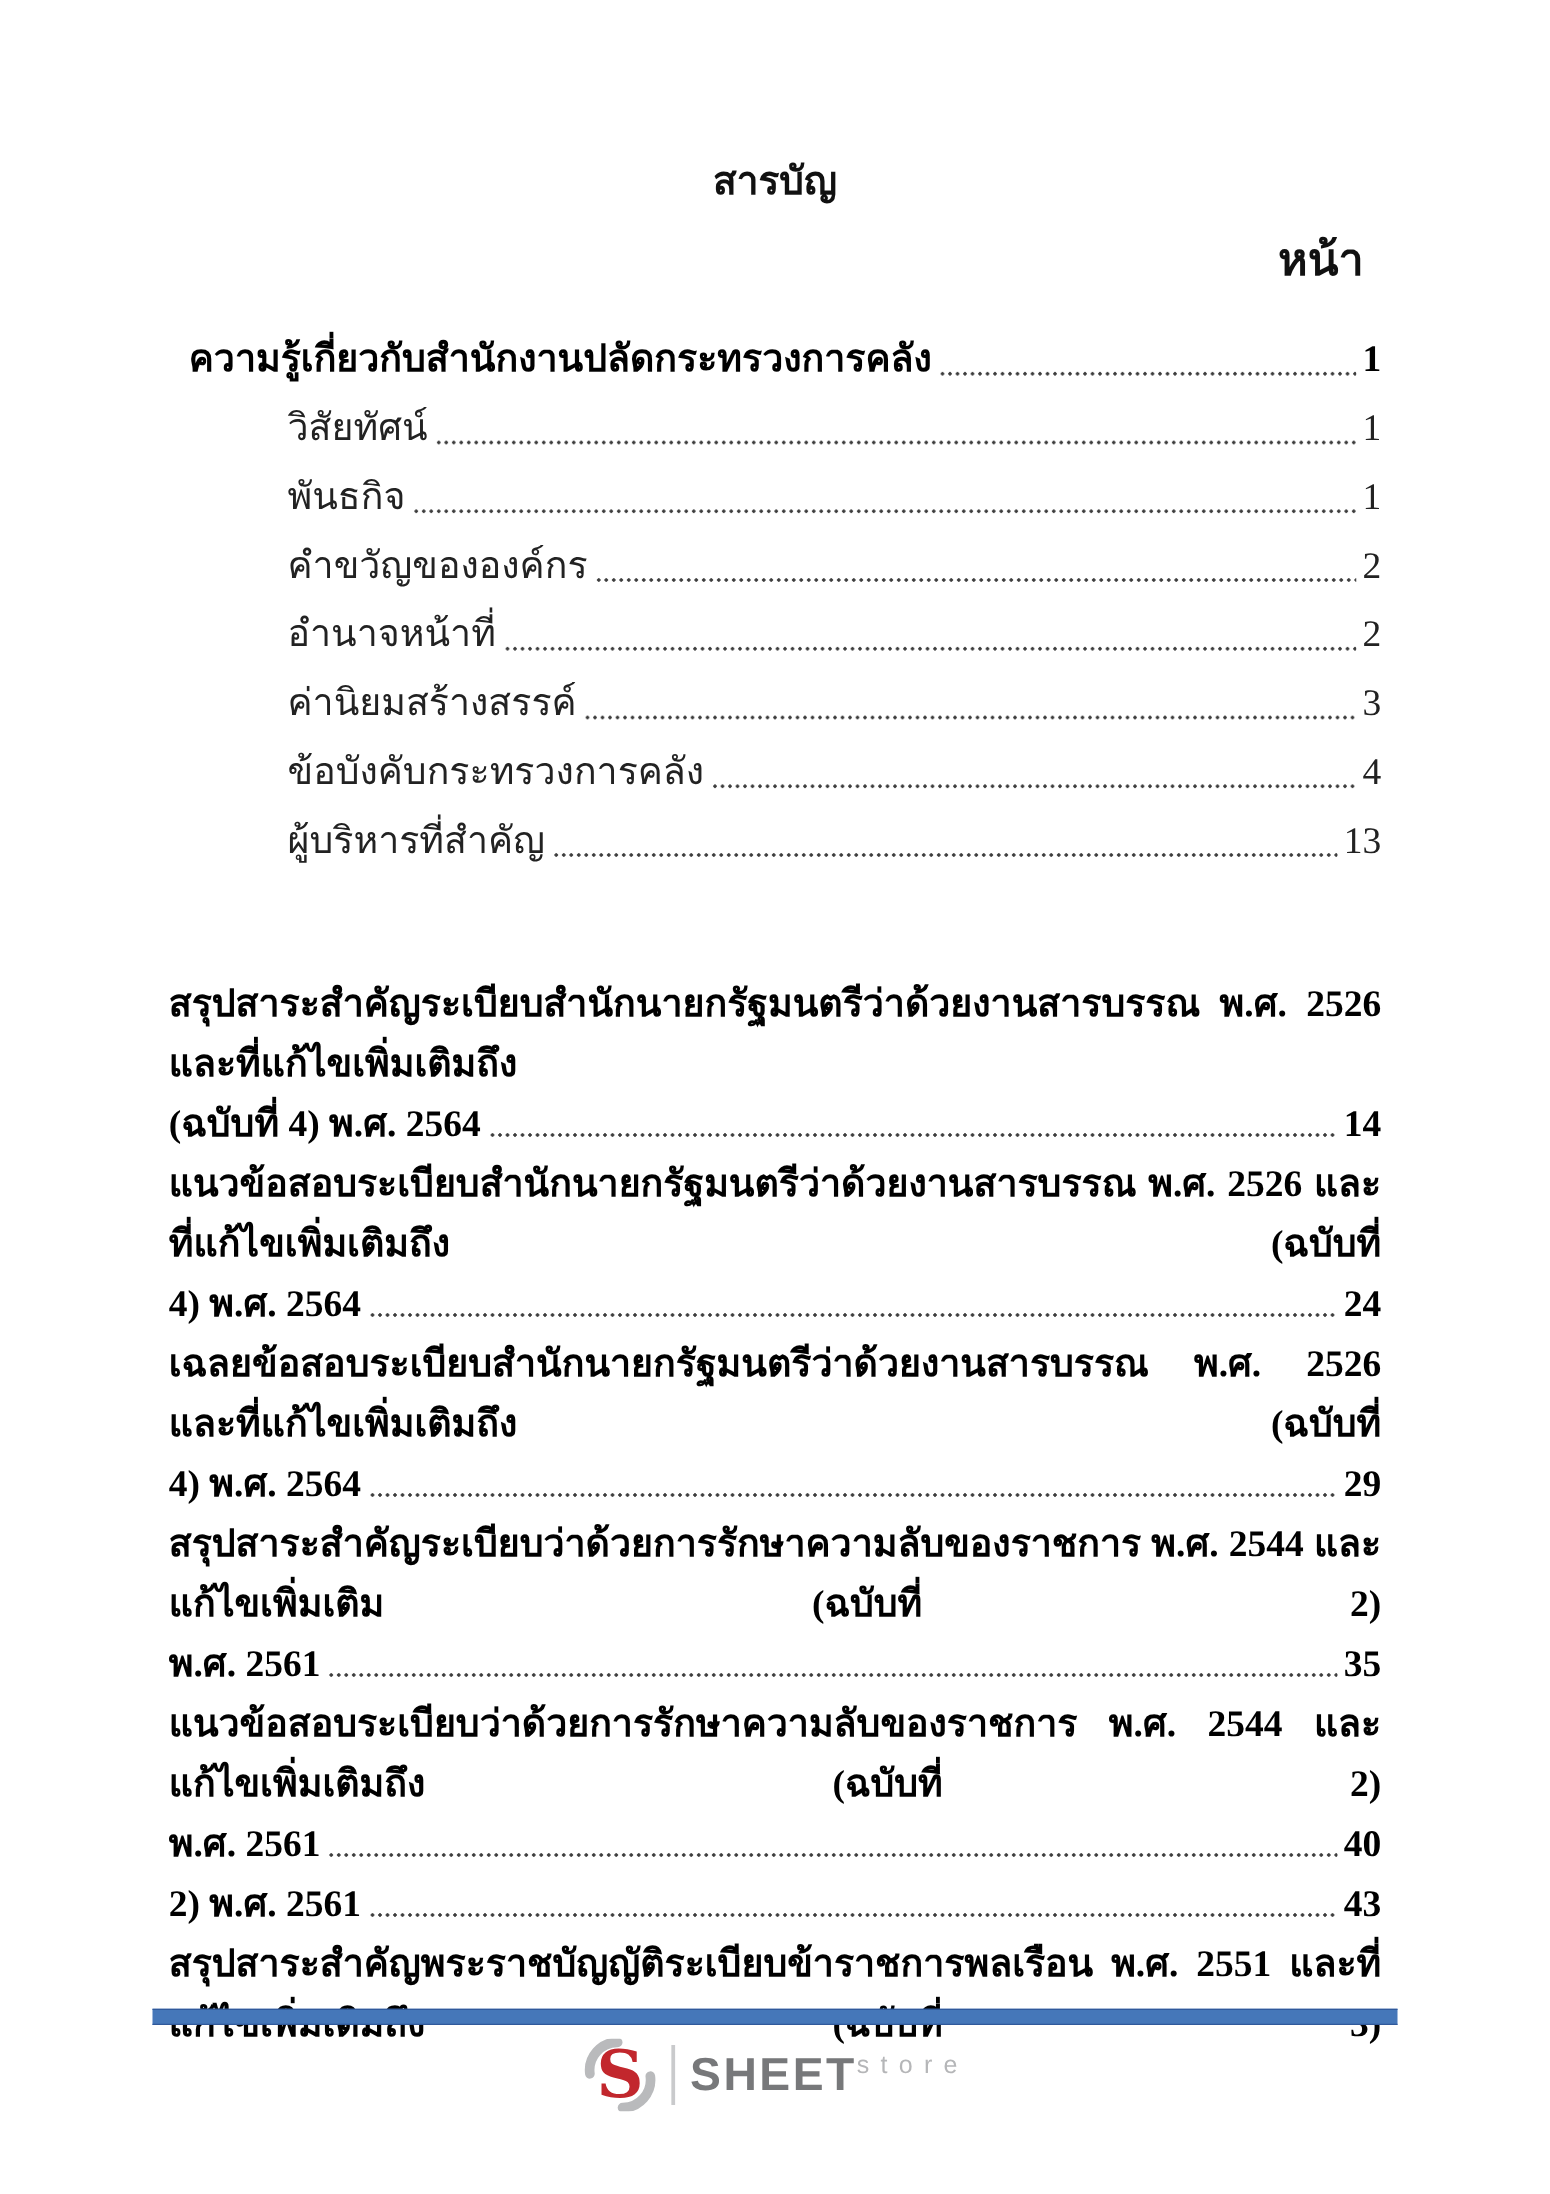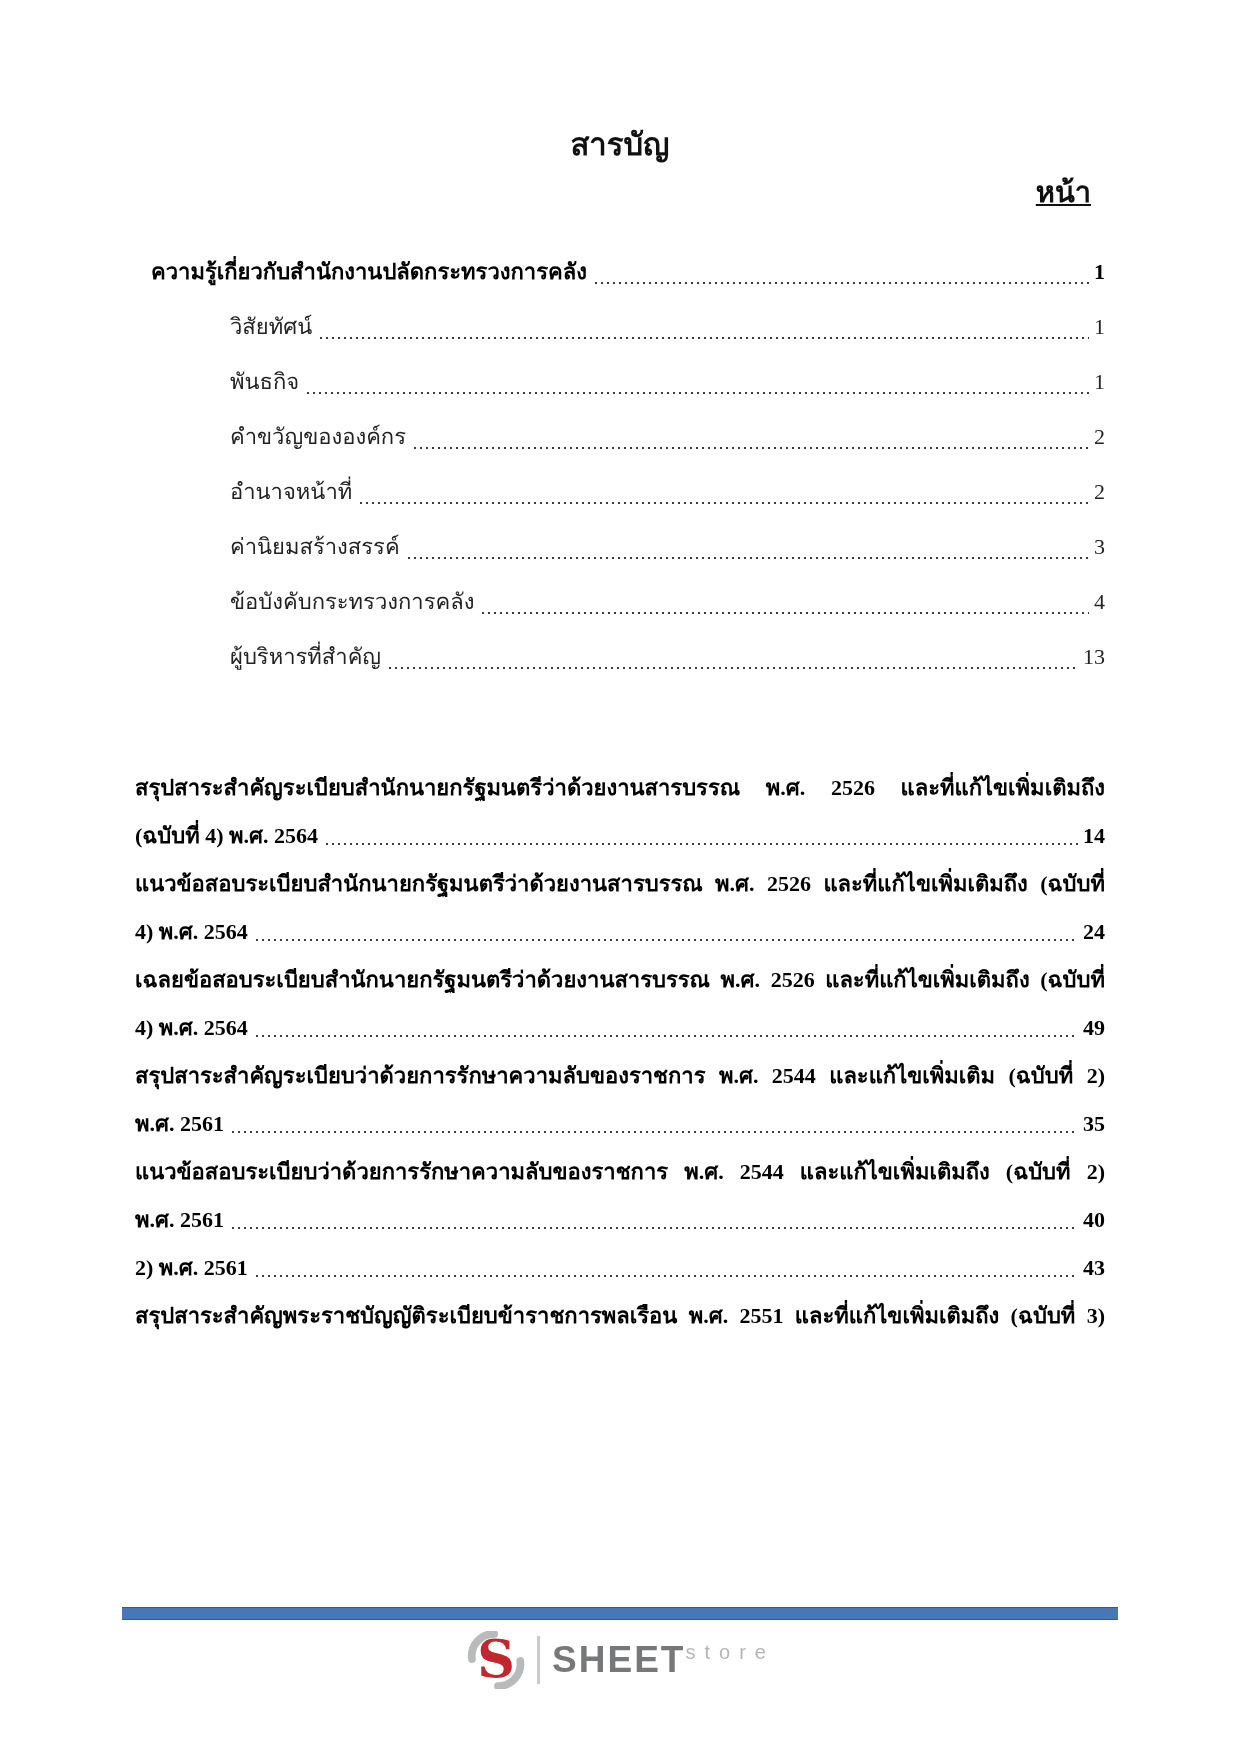--- a/index.html
+++ b/index.html
@@ -18,32 +18,31 @@
     text-align: center;
     font-size: 31px;
     font-weight: 700;
     line-height: 46px;
     color: #111111;
   }
   .content {
     margin: 0 135px;
   }
   .page-col-label {
-    margin-top: 4px;
+    margin-top: 20px;
     text-align: right;
     padding-right: 14px;
-    font-size: 29px;
+    font-size: 36px;
     font-weight: 700;
     line-height: 40px;
     color: #111111;
-    text-decoration: underline;
   }
   .toc-list { margin-top: 32px; }
   .toc-entry {
-    font-size: 22px;
+    font-size: 30px;
     line-height: 55px;
     color: #222222;
     font-weight: 400;
   }
   .toc-entry.bold { font-weight: 700; color: #000000; }
   .toc-entry.indent { padding-left: 95px; }
   .toc-entry.lead-indent { padding-left: 16px; }
   .toc-entry.multi { line-height: 48px; }
   .toc-entry.section-gap { margin-top: 80px; }
   .toc-line { display: flex; align-items: baseline; }
@@ -200,21 +199,21 @@
             <span class="toc-page">24</span>
           </div>
         </div>
         <div class="toc-entry bold multi">
           <div class="toc-line wrap-line">
             <span class="toc-text">เฉลยข้อสอบระเบียบสำนักนายกรัฐมนตรีว่าด้วยงานสารบรรณ พ.ศ. 2526 และที่แก้ไขเพิ่มเติมถึง (ฉบับที่</span>
           </div>
           <div class="toc-line">
             <span class="toc-text">4) พ.ศ. 2564</span>
             <span class="dots"></span>
-            <span class="toc-page">49</span>
+            <span class="toc-page">29</span>
           </div>
         </div>
         <div class="toc-entry bold multi">
           <div class="toc-line wrap-line">
             <span class="toc-text">สรุปสาระสำคัญระเบียบว่าด้วยการรักษาความลับของราชการ พ.ศ. 2544 และแก้ไขเพิ่มเติม (ฉบับที่ 2)</span>
           </div>
           <div class="toc-line">
             <span class="toc-text">พ.ศ. 2561</span>
             <span class="dots"></span>
             <span class="toc-page">35</span>

